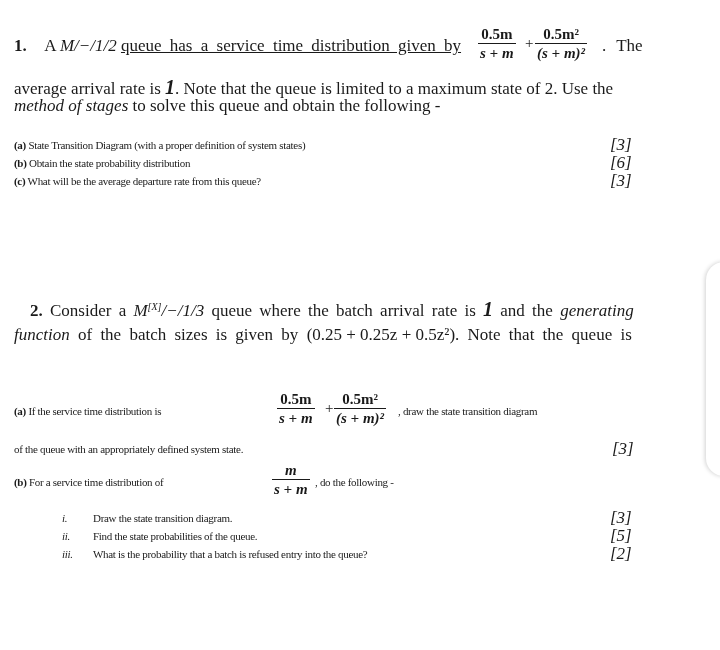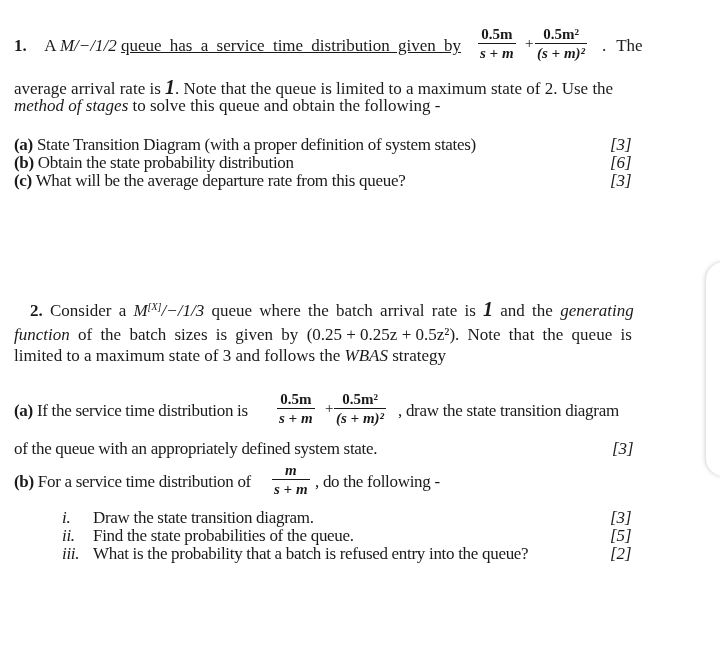--- a/index.html
+++ b/index.html
@@ -37,21 +37,21 @@
       font-size: 17px;
     }
     .sub-item {
       position: absolute;
       line-height: 18px;
       font-size: 16.5px;
       white-space: nowrap;
     }
     .cond {
       letter-spacing: -0.3px;
-      font-size: 17px;
+      font-size: 11px;
     }
     
     .frac {
       position: absolute;
       display: flex;
       flex-direction: column;
       align-items: center;
       font-size: 15px;
       line-height: 16px;
     }
@@ -139,25 +139,20 @@
     <span>and the</span>
     <i>generating</i>
   </div>
 
   <div class="line" style="left:14px; top:325px; width:622px; word-spacing:4px;">
     <i>function</i>
     <span>of the batch sizes is given by</span>
     <span style="word-spacing:0;">(0.25 + 0.25z + 0.5z²)</span><span>. Note that the queue is</span>
   </div>
 
-  <div class="line" style="left:14px; top:346px;">
-    <span>limited to a maximum state of 3 and follows the</span>
-    <i>WBAS</i>
-    <span>strategy</span>
-  </div>
 
   <div class="line cond" style="left:14px; top:401px;">
     <b>(a)</b>
     <span>If the service time distribution is</span>
   </div>
   <div class="frac" style="left:277px; top:391px;">
     <span class="num"><span style="font-weight:bold;">0.5m</span></span>
     <span class="bar"></span>
     <span class="den"><span class="bi">s + m</span></span>
   </div>

